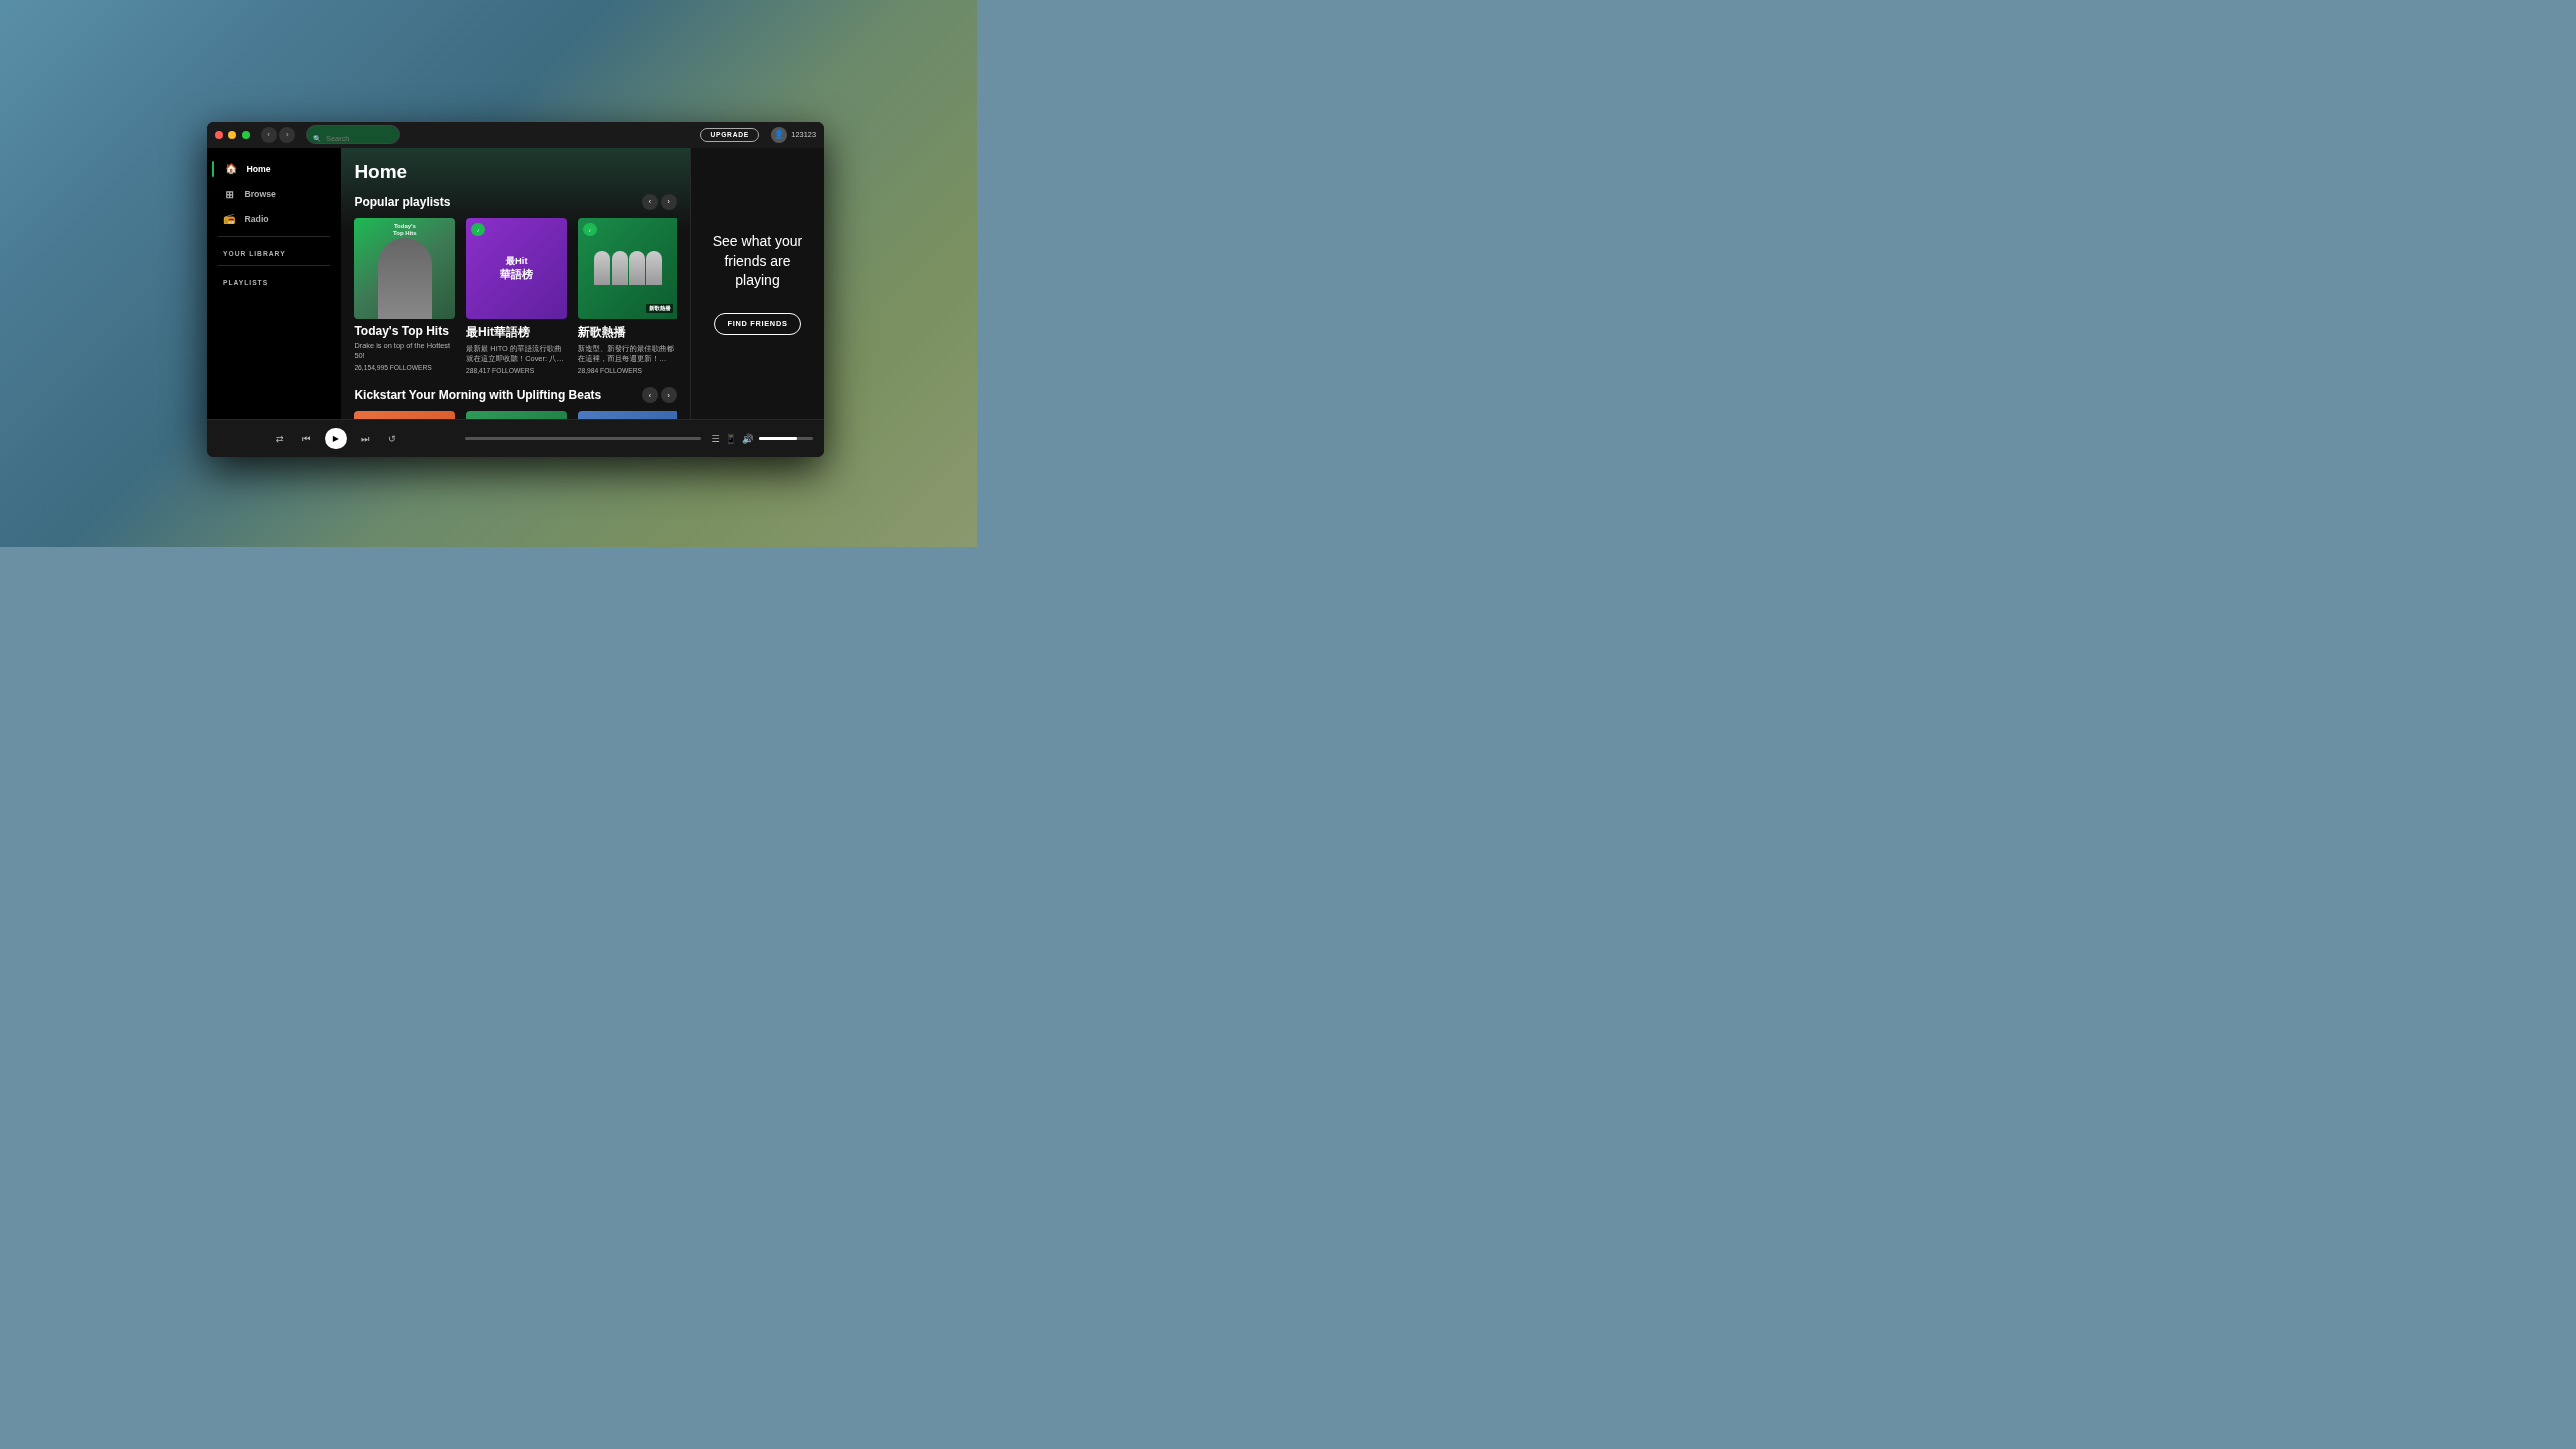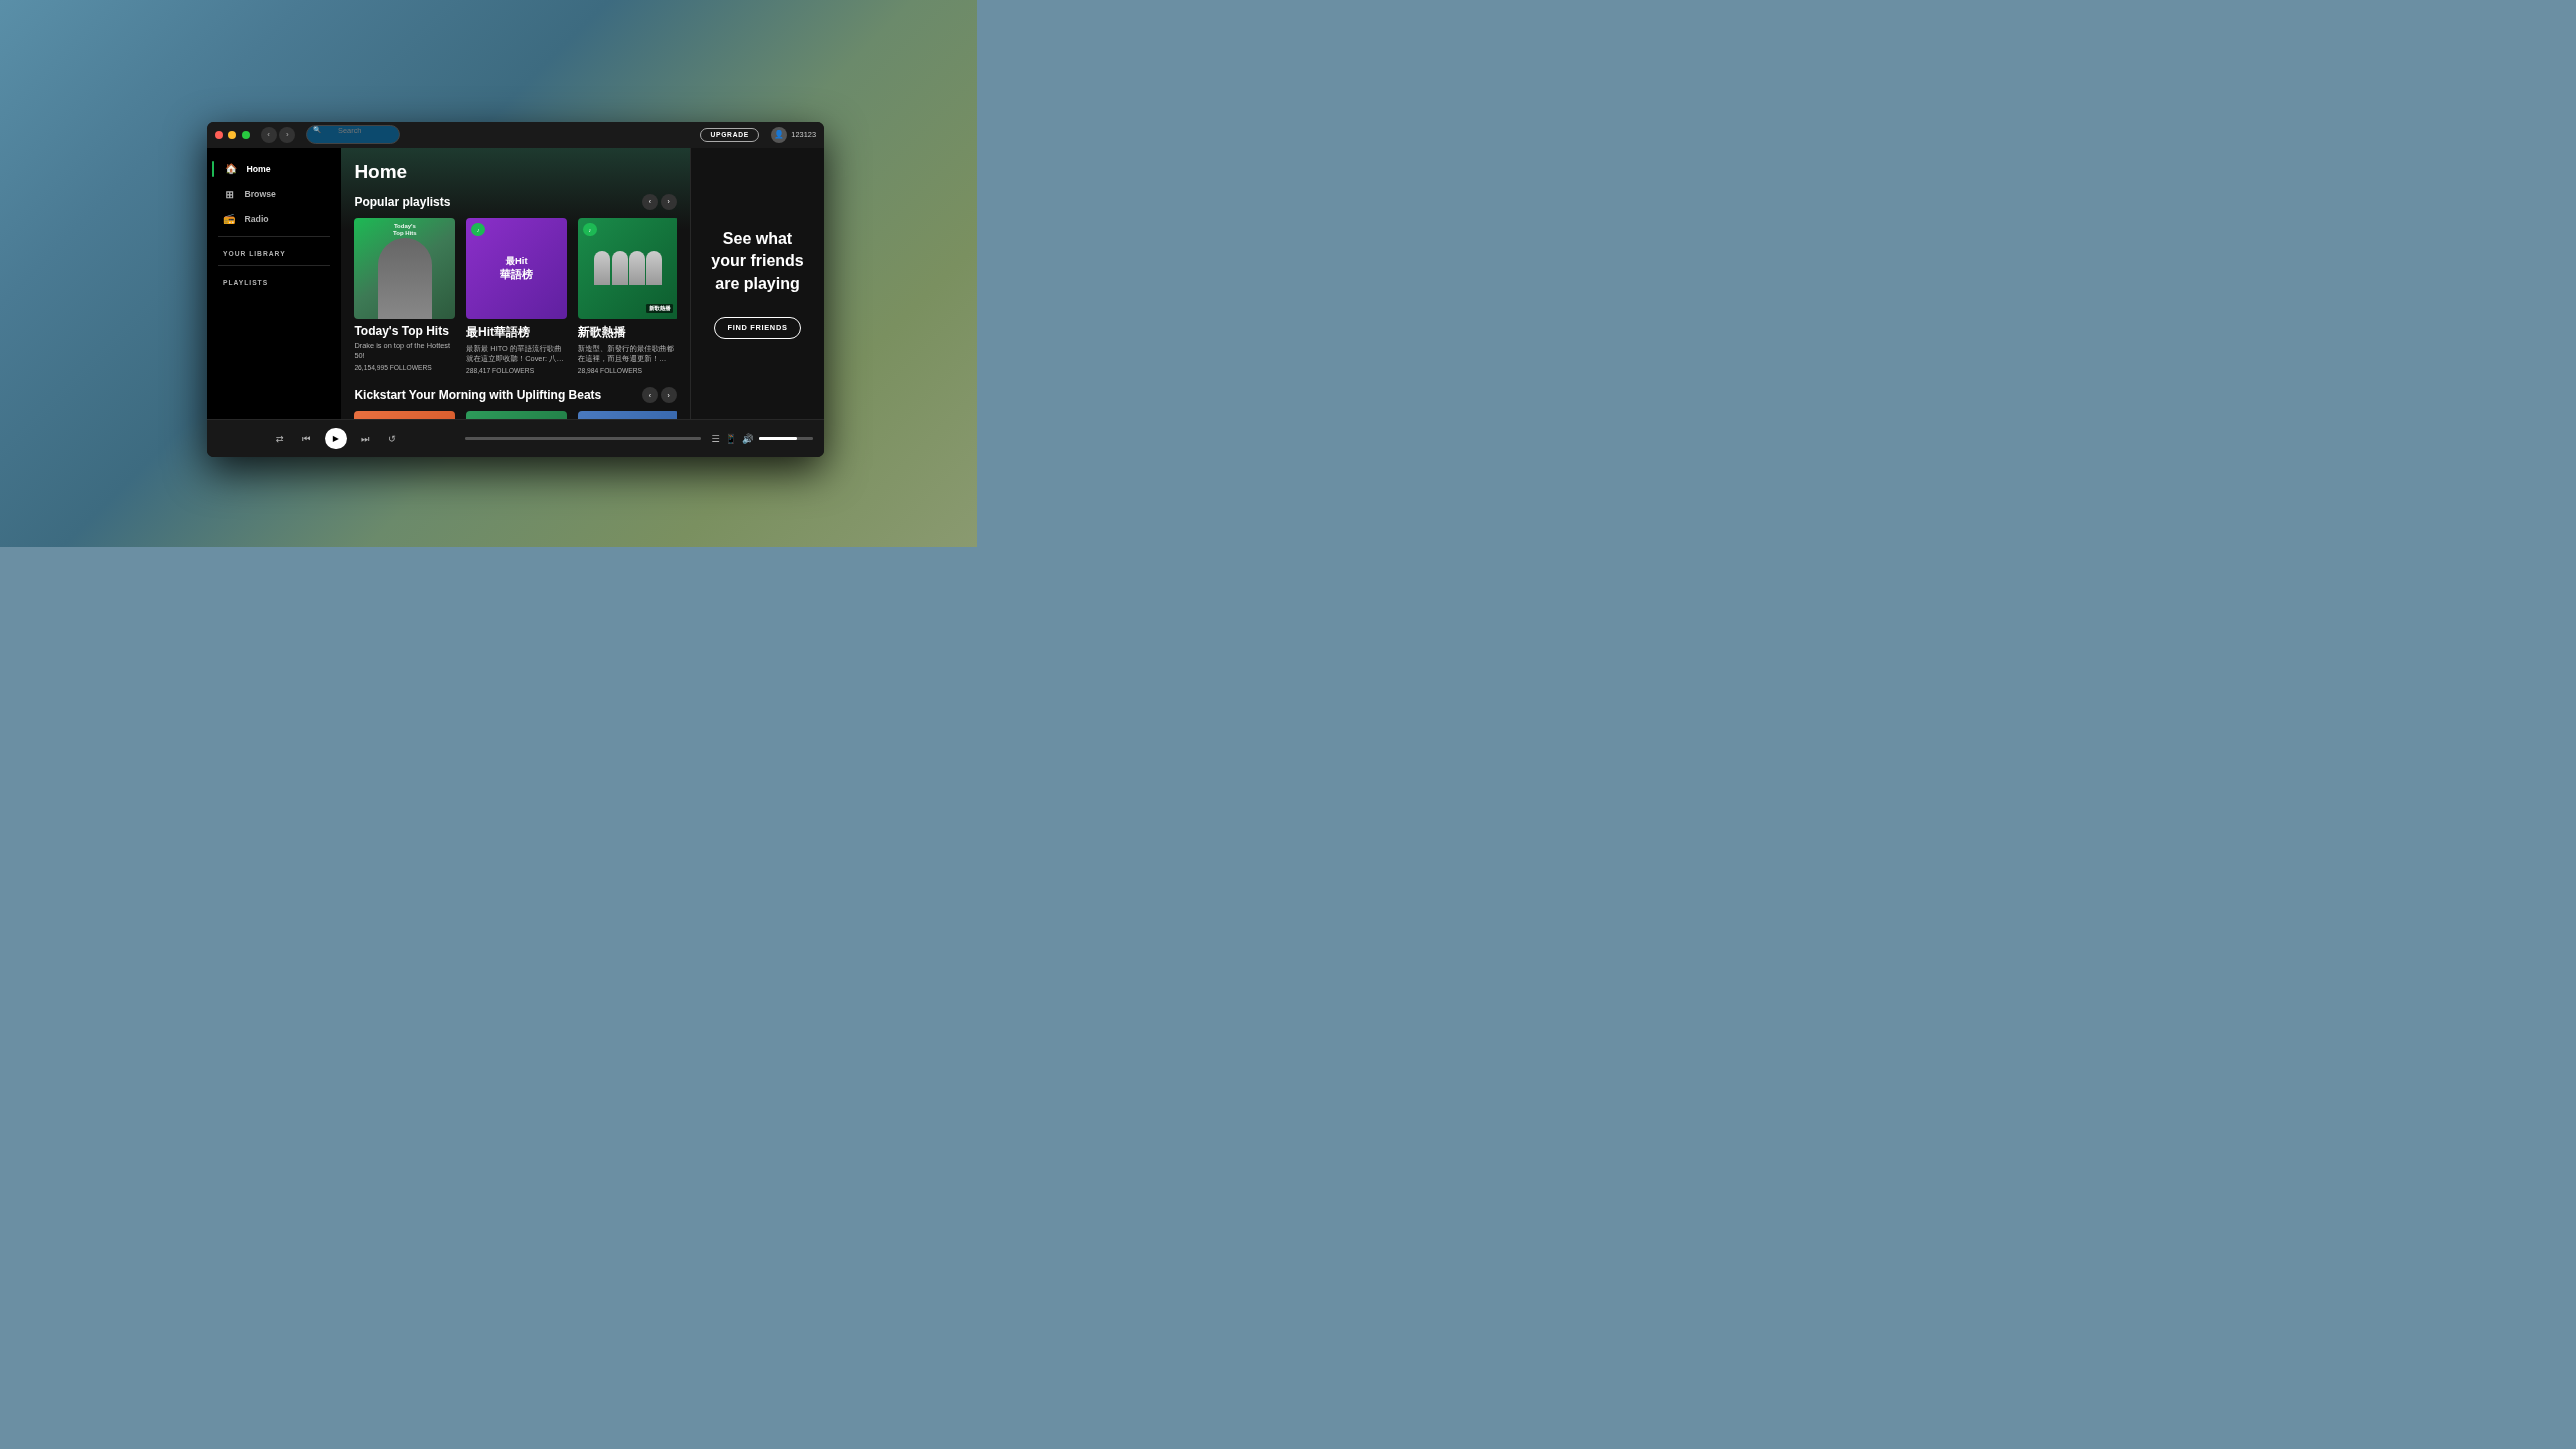--- a/index.html
+++ b/index.html
@@ -71,29 +71,29 @@
       display: flex;
       align-items: center;
       justify-content: center;
       cursor: pointer;
       color: #aaa;
       font-size: 8px;
     }
 
     .search-bar {
       margin-left: 5.4px;
-      background: #0c4a6e;
+      background: #14532d;
       border: 0.7px solid #444;
       border-radius: 13.4px;
       height: 19px;
       width: 94px;
       display: flex;
-      align-items: flex-start;
+      align-items: flex-end;
       padding: 0 6.7px;
-      gap: 16px;
+      gap: 4px;
     }
 
     .search-bar input {
       background: transparent;
       border: none;
       outline: none;
       color: #ccc;
       font-size: 7.4px;
       width: 100%;
     }
@@ -359,22 +359,22 @@
       border-left: 0.7px solid #282828;
       display: flex;
       flex-direction: column;
       align-items: center;
       justify-content: center;
       padding: 13.4px;
       text-align: center;
     }
 
     .friends-title {
-      font-size: 16px;
-      font-weight: 700;
+      font-size: 14px;
+      font-weight: 400;
       color: #fff;
       margin-bottom: 22px;
       line-height: 1.4;
     }
 
     .find-friends-btn {
       background: transparent;
       border: 0.7px solid #fff;
       border-radius: 13.4px;
       color: #fff;

